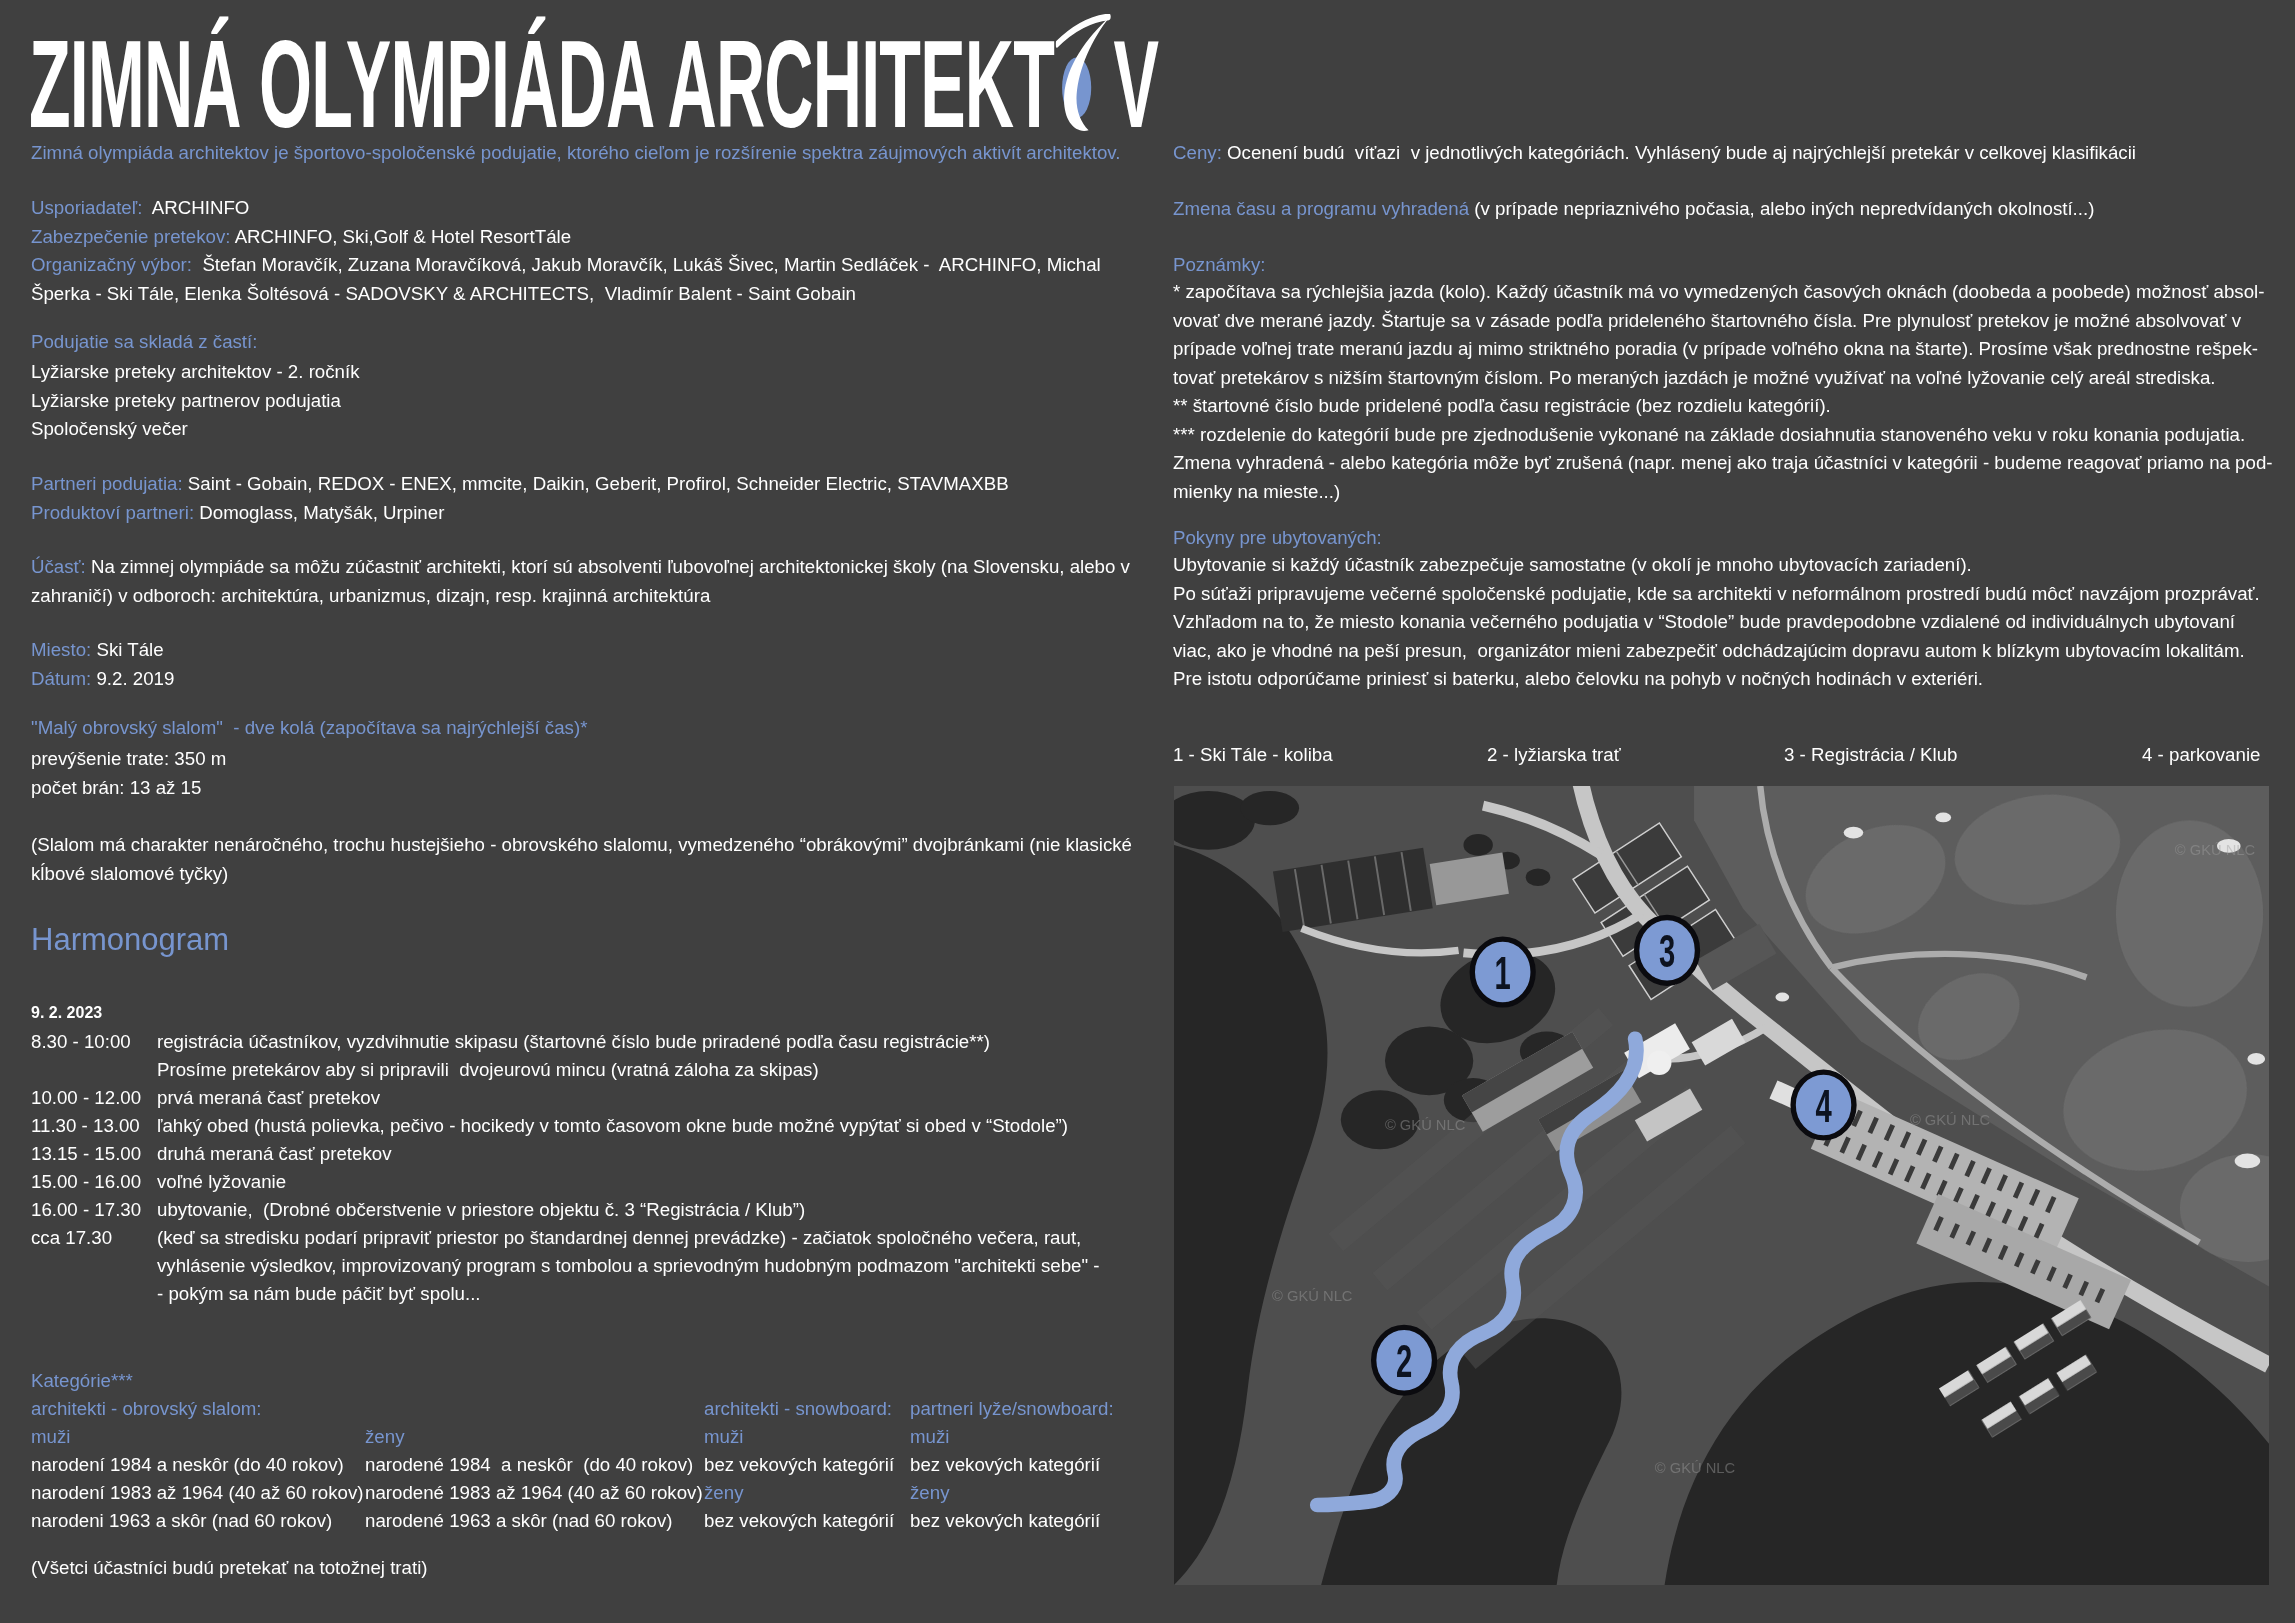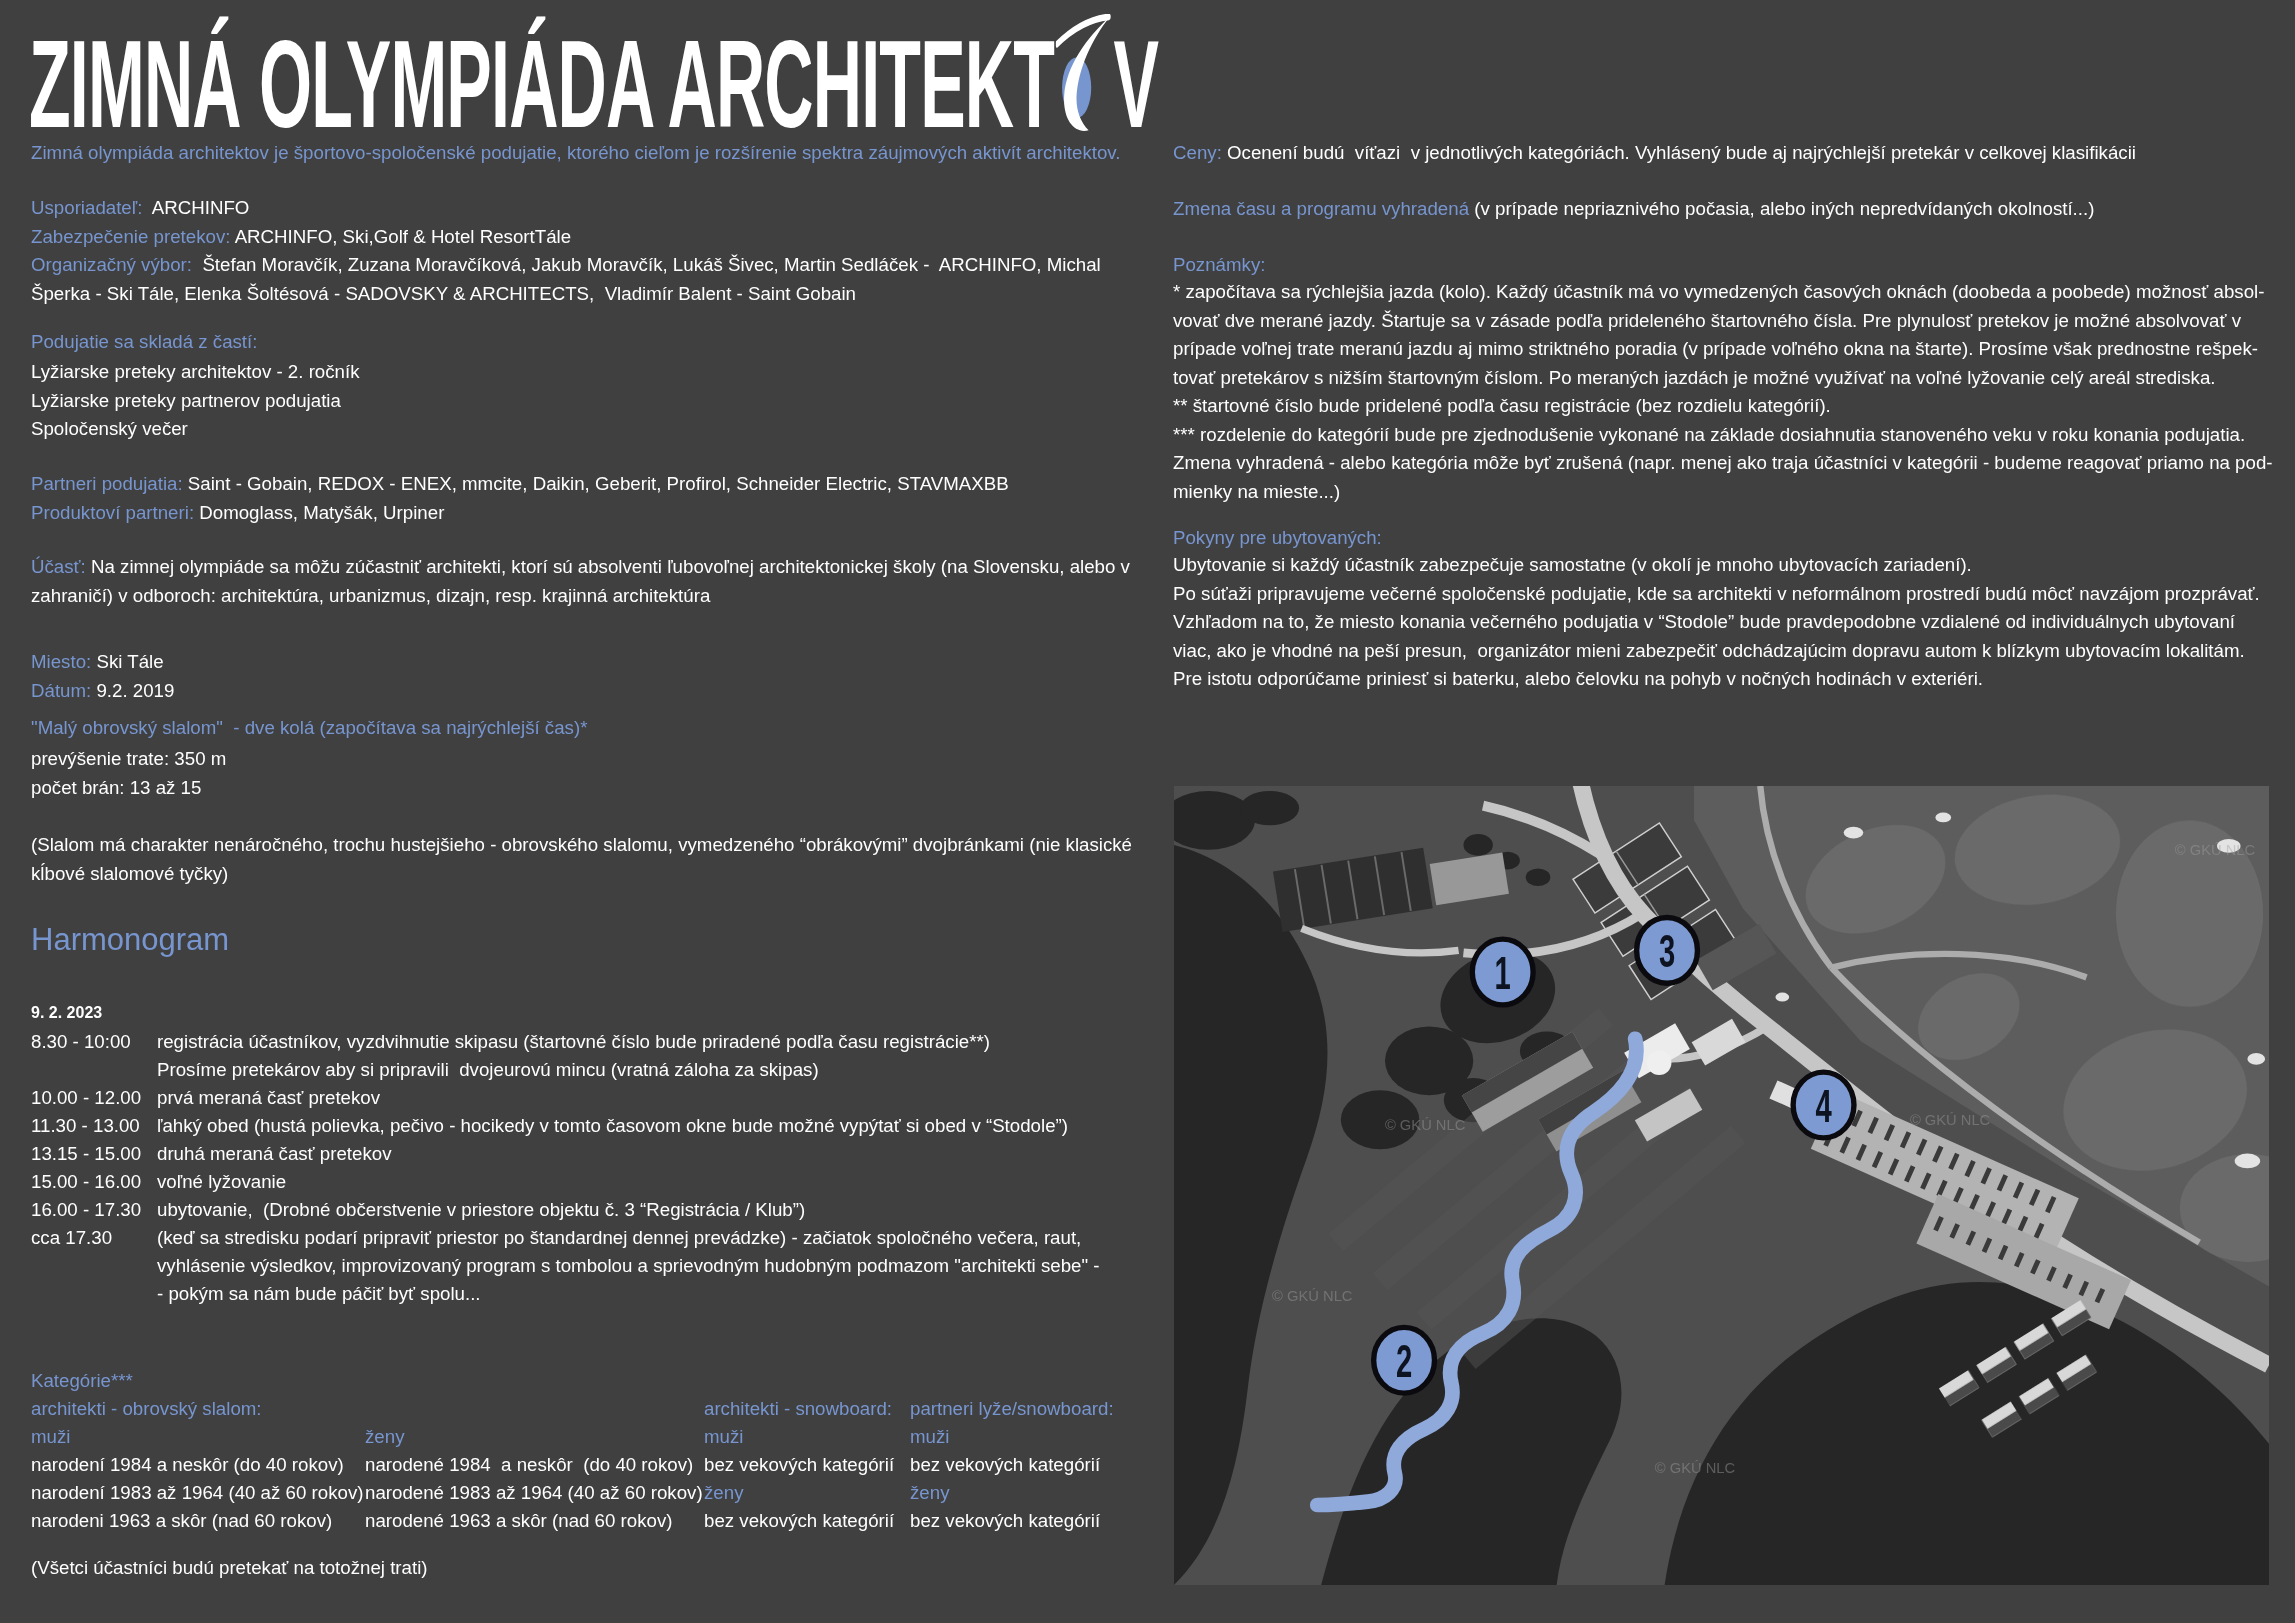--- a/index.html
+++ b/index.html
@@ -13,21 +13,21 @@
   .title-row{position:absolute;left:29.4px;top:12.8px;font-size:124px;font-weight:bold;
              letter-spacing:-1.5px;transform:scaleX(0.55);transform-origin:left top;white-space:nowrap;color:#fff;}
   .logo-o{display:inline-block;width:104px;height:99px;vertical-align:-4.9px;margin:0 1px 0 2.9px;}
   
   .intro{left:31px;top:139px;}
   .org{left:31px;top:194px;}
   .parts-h{left:31px;top:328px;}
   .parts{left:31px;top:358px;}
   .partners{left:31px;top:470px;}
   .ucast{left:31px;top:553px;}
-  .place{left:31px;top:636px;margin-top:12px;}
+  .place{left:31px;top:636px;}
   .slalom-h{left:31px;top:714px;}
   .slalom-b{left:31px;top:744px;line-height:29.4px;}
   .slalom-note{left:31px;top:831px;}
   .harmo{left:31px;top:923px;font-size:31px;line-height:34px;}
   .schedule{left:31px;top:999px;}
   .sched-date{font-size:16px;font-weight:bold;line-height:28.5px;}
   .srow{display:flex;}
   .srow .t{width:126px;flex:none;font-size:18.7px;line-height:28px;white-space:pre;}
   .srow .d{font-size:18.7px;line-height:28px;white-space:pre;}
   .cats{left:31px;top:1367px;font-size:18.7px;line-height:28px;}
@@ -177,20 +177,26 @@
 Zmena vyhradená - alebo kategória môže byť zrušená (napr. menej ako traja účastníci v kategórii - budeme reagovať priamo na pod-
 mienky na mieste...)</div>
 
   <div class="abs txt blue pok-h">Pokyny pre ubytovaných:</div>
   <div class="abs txt pok-b">Ubytovanie si každý účastník zabezpečuje samostatne (v okolí je mnoho ubytovacích zariadení).
 Po súťaži pripravujeme večerné spoločenské podujatie, kde sa architekti v neformálnom prostredí budú môcť navzájom prozprávať.
 Vzhľadom na to, že miesto konania večerného podujatia v “Stodole” bude pravdepodobne vzdialené od individuálnych ubytovaní
 viac, ako je vhodné na peší presun,  organizátor mieni zabezpečiť odchádzajúcim dopravu autom k blízkym ubytovacím lokalitám.
 Pre istotu odporúčame priniesť si baterku, alebo čelovku na pohyb v nočných hodinách v exteriéri.</div>
 
+  <div class="abs legend">
+      <span>1 - Ski Tále - koliba</span>
+      <span>2 - lyžiarska trať</span>
+      <span>3 - Registrácia / Klub</span>
+      <span>4 - parkovanie</span>
+    </div>
 
   <div class="abs map-wrap">
     <svg viewBox="0 0 2232 1628" preserveAspectRatio="none">
       <rect width="2232" height="1628" fill="#4e4e4e"></rect>
 
       <path d="M1060,0 L2232,0 L2232,1020 L1830,790 L1400,520 L1160,250 L1060,70 Z" fill="#5d5d5d"></path>
       <g fill="#6d6d6d" opacity="0.9">
         <ellipse cx="1430" cy="190" rx="150" ry="100" transform="rotate(-25 1430 190)"></ellipse>
         <ellipse cx="1760" cy="130" rx="170" ry="110" transform="rotate(-10 1760 130)"></ellipse>
         <ellipse cx="2070" cy="260" rx="150" ry="190"></ellipse>

